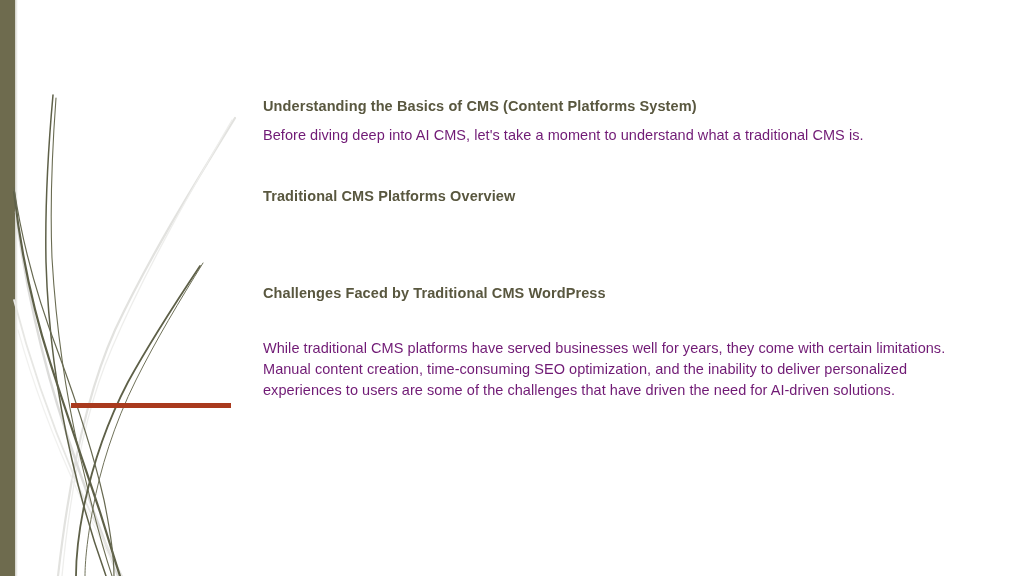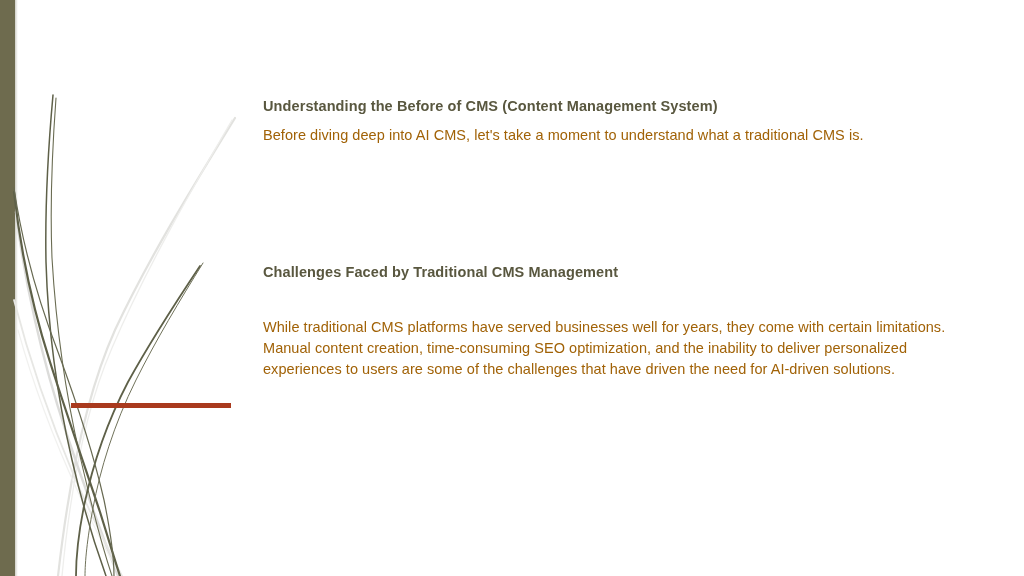--- a/index.html
+++ b/index.html
@@ -75,21 +75,21 @@
     font-weight: bold;
     color: #59573f;
     letter-spacing: 0.1px;
     line-height: 1.45;
     margin: 0;
   }
 
   .body-text {
     font-size: 14.5px;
     font-weight: normal;
-    color: #a16207;
+    color: #701a75;
     line-height: 1.45;
     margin: 0;
     letter-spacing: 0.05px;
   }
 
   .gap-sm  { height: 8px; }
   .gap-md  { height: 34px; }
   .gap-lg  { height: 40px; }
   .gap-xl  { height: 42px; }
 </style>
@@ -115,33 +115,34 @@
     <path d="M200,266 C176,302 150,342 128,382 C106,424 92,468 84,506 C78,536 76,560 76,576" fill="none" stroke="#5e6048" stroke-width="1.8" stroke-linecap="round"></path>
     <path d="M203,263 C180,300 156,340 136,380 C114,424 100,470 93,508 C87,540 85,562 85,576" fill="none" stroke="#70725a" stroke-width="1.0" stroke-linecap="round"></path>
     <path d="M14,188 C22,242 38,300 58,352 C78,406 94,456 104,500 C111,534 114,560 114,576" fill="none" stroke="#676951" stroke-width="1.2" stroke-linecap="round"></path>
   </svg>
 
   <div class="accent-rule"></div>
 
   <div class="content">
 
     <div class="block">
-      <div class="heading">Understanding the Before of CMS (Content Management System)</div>
+      <div class="heading">Understanding the Basics of CMS (Content Platforms System)</div>
       <div class="gap-sm"></div>
       <div class="body-text">Before diving deep into AI CMS, let's take a moment to understand what a traditional CMS is.</div>
     </div>
 
     <div class="gap-lg"></div>
 
     <div class="block">
+      <div class="heading">Traditional CMS Platforms Overview</div>
       <div class="gap-md"></div>
     </div>
 
     <div class="gap-xl"></div>
 
     <div class="block">
-      <div class="heading">Challenges Faced by Traditional CMS Management</div>
+      <div class="heading">Challenges Faced by Traditional CMS WordPress</div>
       <div class="gap-md"></div>
       <div class="body-text">While traditional CMS platforms have served businesses well for years, they come with certain limitations. Manual content creation, time-consuming SEO optimization, and the inability to deliver personalized experiences to users are some of the challenges that have driven the need for AI-driven solutions.</div>
     </div>
 
   </div>
 </div>
 
 </body></html>

